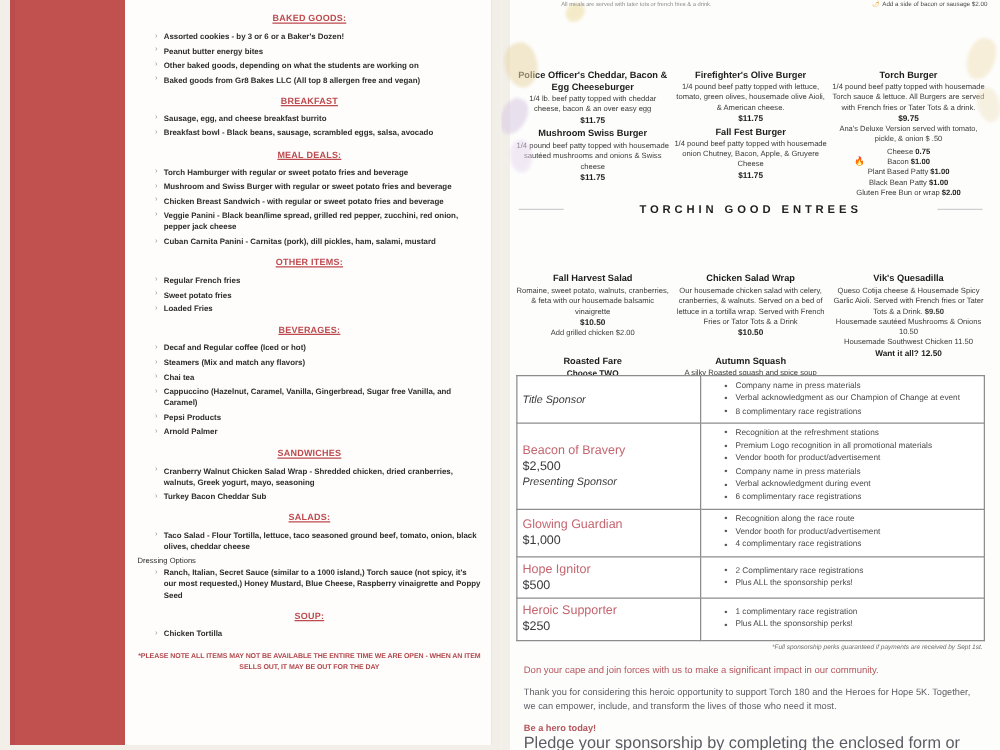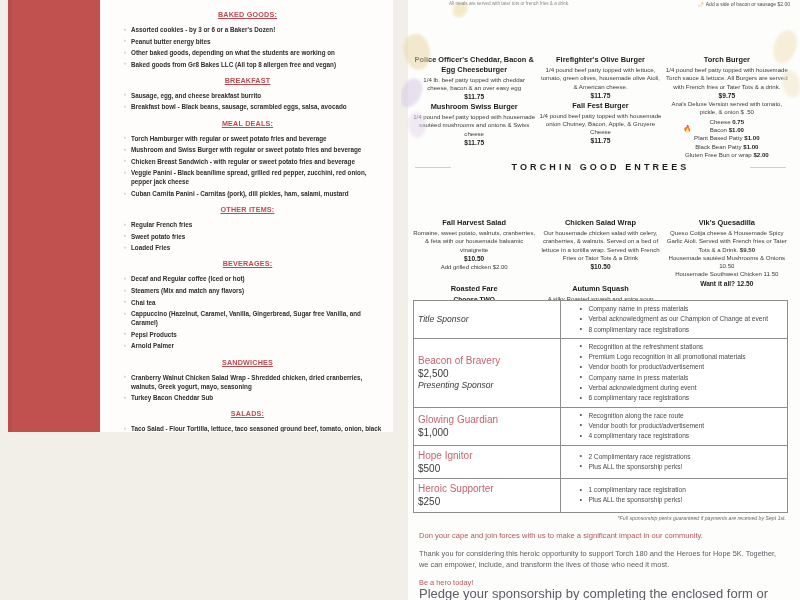--- a/index.html
+++ b/index.html
@@ -6,21 +6,21 @@
   body{
     width:800px;height:600px;overflow:hidden;
     background:#f2efe9;
     font-family:"Liberation Sans",sans-serif;
     position:relative;
   }
   .page{position:absolute;inset:0;display:flex;}
 
   
   .left-doc{
-    position:relative;width:401px;height:432px;
+    position:relative;width:401px;height:596px;
     background:#5eead4;overflow:hidden;flex:0 0 401px;
   }
   .left-edgeband{
     position:absolute;left:0;top:0;width:8px;height:100%;
     background:#f2efe9;
   }
   .left-redbar{
     position:absolute;left:8px;top:0;width:92px;height:100%;
     background:#c0514f;
   }
@@ -141,21 +141,21 @@
     text-align:right;color:#6d6d6d;font-size:5.2px;font-style:italic;
     margin-top:2px;padding-right:2px;
   }
 
   
   .cta{position:absolute;left:18px;right:14px;top:530px;}
   .cta-lead{
     color:#b4565c;font-size:7.6px;line-height:11px;margin-bottom:7px;
   }
   .cta-body{color:#5c5c64;font-size:7.4px;line-height:11.4px;margin-bottom:7px;}
-  .cta-hero{color:#b4565c;font-size:7.4px;font-weight:normal;line-height:10.5px;}
+  .cta-hero{color:#b4565c;font-size:7.4px;font-weight:bold;line-height:10.5px;}
   .cta-pledge{color:#5c5c64;font-size:13px;line-height:11.4px;}
   .swirl{
     position:absolute;right:-2px;bottom:-6px;width:20px;height:16px;
     border:2px solid #c07076;border-radius:60% 0 60% 0;
     border-right-color:transparent;border-top-color:transparent;opacity:.8;
   }
 </style>
 </head>
 <body>
 

